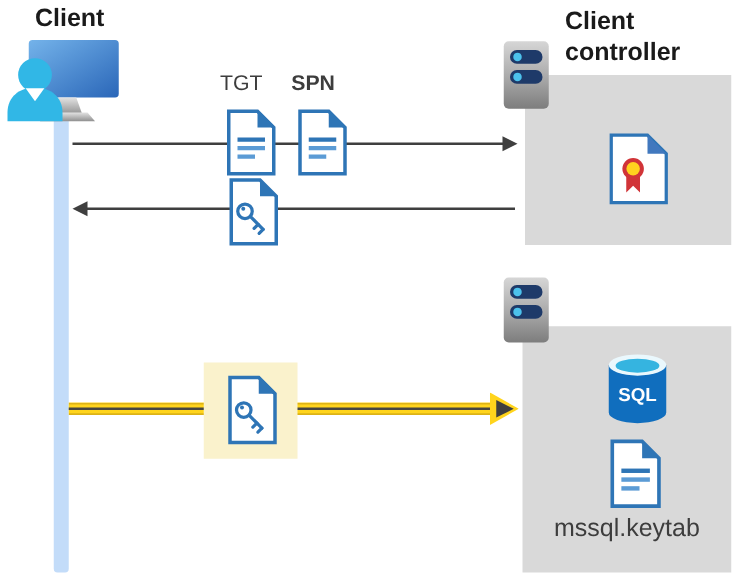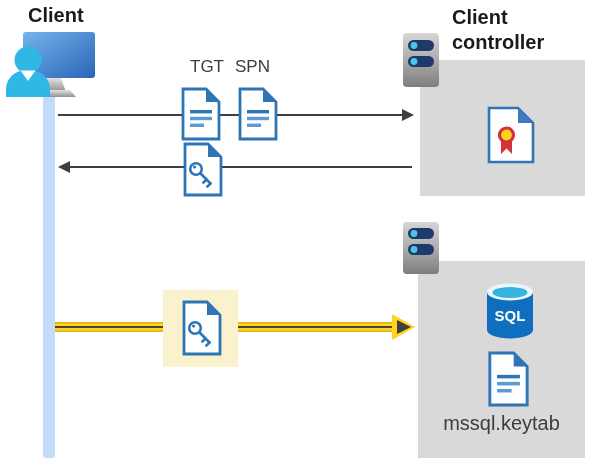--- a/index.html
+++ b/index.html
@@ -44,21 +44,21 @@
 
   .highlight-box {
     left:163px; top:290px; width:75px; height:77px;
     background:#faf2cc;
   }
 
   .keytab-label {
     left:418px; top:412px; width:167px; text-align:center;
     font-size:20px; color:#3d3d3d;
   }
-  .ticket-label { width:48px; text-align:right; top:57px; }
+  .ticket-label { width:48px; text-align:left; top:57px; }
 </style>
 </head>
 <body>
 
 <div class="canvas">
 
   <svg width="0" height="0" style="position:absolute" aria-hidden="true">
     <defs>
       <linearGradient id="gScreen" x1="0" y1="0" x2="1" y2="1">
         <stop offset="0" stop-color="#74b3ea"></stop>
@@ -106,21 +106,21 @@
       <polygon points="33,62 65,62 71,69 27,69" fill="url(#gStand)"></polygon>
     </g>
     <g>
       <circle cx="23" cy="32" r="13.5" fill="#31b7e6"></circle>
       <path d="M1,69 v-7 c0,-12.5 9.5,-20 22,-20 s22,7.5 22,20 v7 z" fill="#31b7e6"></path>
       <polygon points="15.5,42.5 30.5,42.5 23,53" fill="#ffffff"></polygon>
     </g>
   </svg>
 
   <div class="abs label-plain ticket-label" style="left:176px;">TGT</div>
-  <div class="abs label-plain ticket-label" style="left:222px;">SPN</div>
+  <div class="abs label-plain ticket-label" style="left:233px;font-weight:bold;">SPN</div>
 
   <svg class="abs" style="left:180px; top:87px;" width="42" height="54" viewBox="0 0 42 54">
     <path d="M3,2 H26 L39,15 V52 H3 Z" fill="#ffffff" stroke="#2e75b6" stroke-width="2.8"></path>
     <polygon points="26,2 39,15 26,15" fill="#2e75b6"></polygon>
     <rect x="10" y="23" width="22" height="3.4" fill="#2e75b6"></rect>
     <rect x="10" y="29.8" width="22" height="3.4" fill="#5b9bd5"></rect>
     <rect x="10" y="36.6" width="14" height="3.4" fill="#5b9bd5"></rect>
   </svg>
 
   <svg class="abs" style="left:237px; top:87px;" width="42" height="54" viewBox="0 0 42 54">

